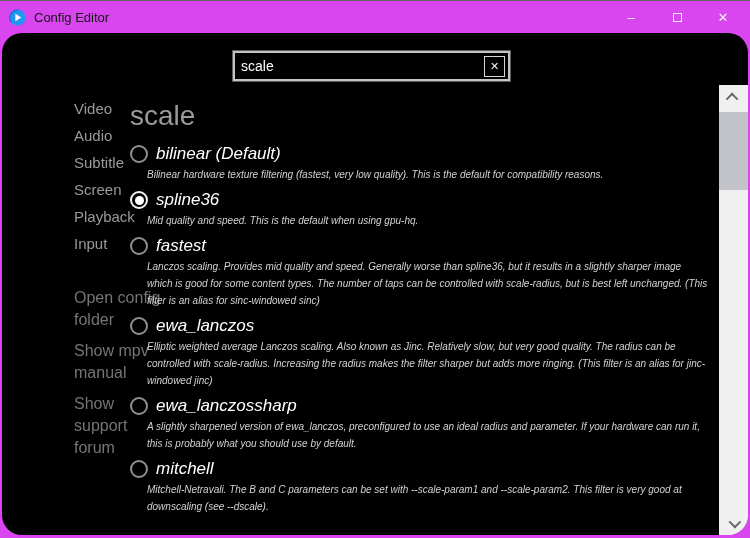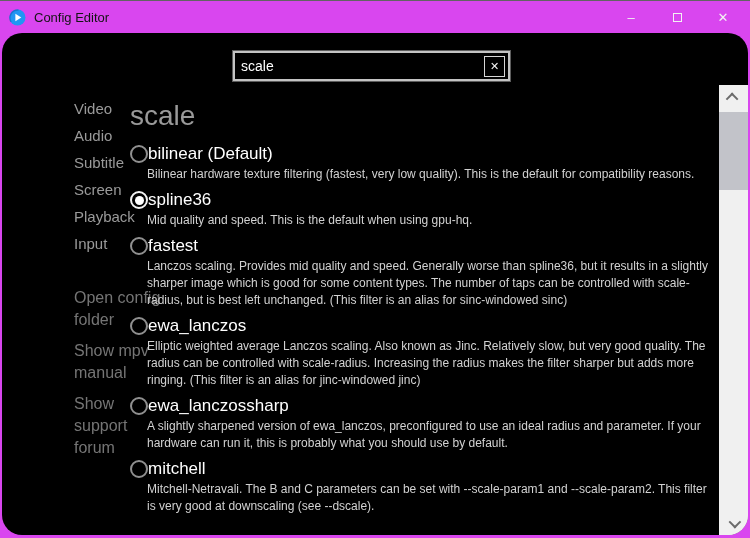--- a/index.html
+++ b/index.html
@@ -75,24 +75,24 @@
   .radio {
     width:18px; height:18px; border:2px solid #909090; border-radius:50%;
     flex:0 0 auto; position:relative; cursor:default;
   }
   .option.selected .radio { border-color:#f2f2f2; }
   .radio-dot {
     display:none; position:absolute; left:50%; top:50%; width:9px; height:9px;
     margin:-4.5px 0 0 -4.5px; border-radius:50%; background:#fff;
   }
   .option.selected .radio-dot { display:block; }
-  .option-label { color:#fff; font-size:17px; line-height:20px; margin-left:0; }
+  .option-label { color:#fff; font-size:17px; line-height:20px; margin-left:8px;font-style:italic; }
   .option-desc {
-    color:#d2d2d2; font-size:12px; line-height:17px;
-    margin:2px 0 0 17px; max-width:562px;
+    color:#d2d2d2; font-size:10px; line-height:17px;
+    margin:2px 0 0 17px; max-width:562px;font-style:italic;
   }
 
   
   .scrollbar {
     position:absolute; right:0; top:52px; width:29px; bottom:0;
     background:#f0f0f0;
   }
   .sb-btn {
     position:absolute; left:0; width:29px; height:24px; background:#f0f0f0;
     display:flex; align-items:center; justify-content:center; cursor:default;

